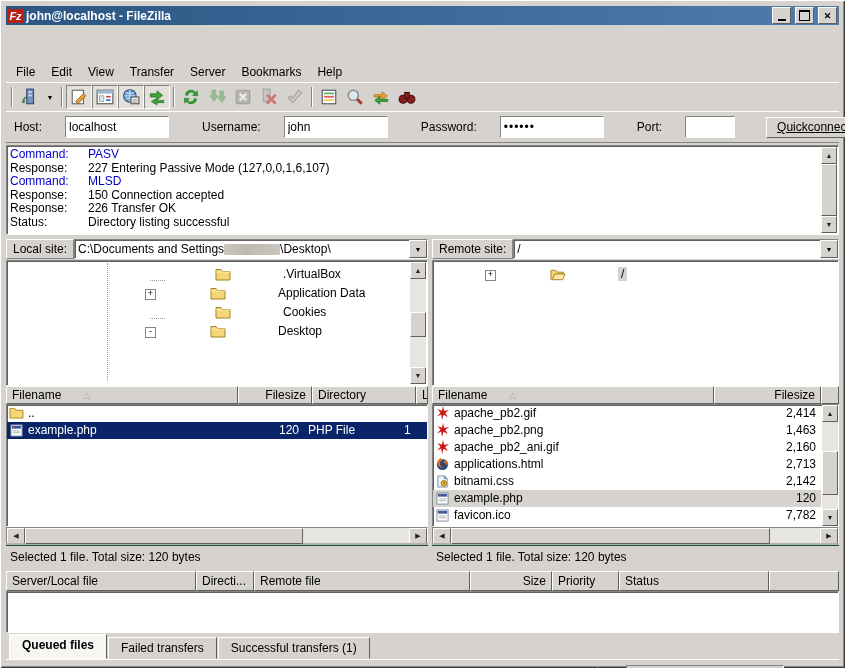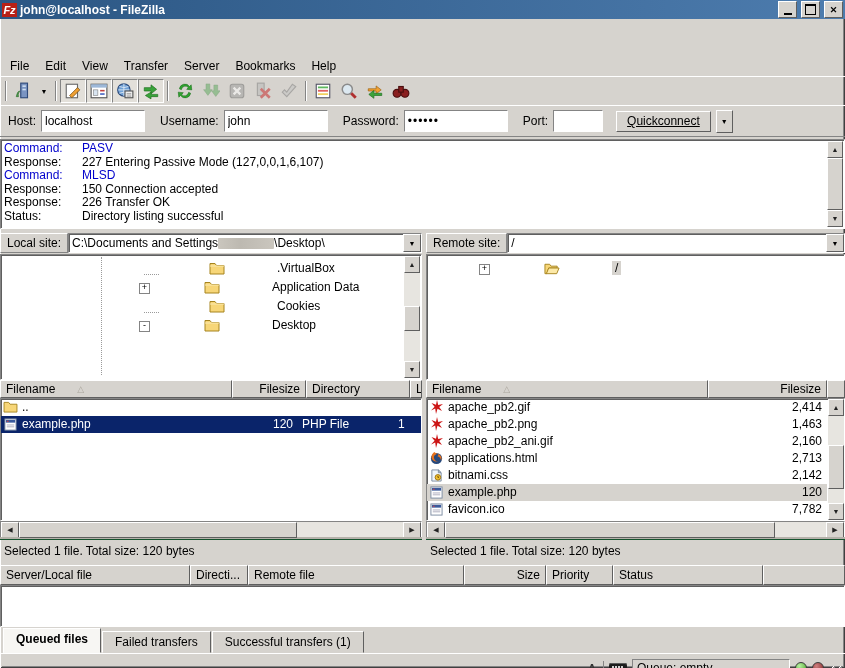--- a/index.html
+++ b/index.html
@@ -1,17 +1,17 @@
 <!DOCTYPE html>
 <html><head>
 <meta charset="utf-8">
 <style>
   html,body{margin:0;padding:0;background:#808080;font-family:"Liberation Sans",sans-serif;}
   .window{position:relative;width:845px;height:668px;background:#d6d3ce;box-sizing:border-box;
-    padding:0;display:flex;flex-direction:column;
+    padding:6px;display:flex;flex-direction:column;
     box-shadow:inset 1px 1px 0 #fff,inset -1px -1px 0 #404040,inset 2px 2px 0 #d6d3ce,inset -2px -2px 0 #848484;}
   .raised{border:1px solid;border-color:#fff #5f5f5f #5f5f5f #fff;background:#d6d3ce;}
   .sunken{border:1px solid;border-color:#848484 #fff #fff #848484;}
   .well{border:1px solid;border-color:#848484 #fff #fff #848484;box-shadow:inset 1px 1px 0 #5f5f5f;background:#fff;}
   
   .titlebar{height:19px;flex:0 0 19px;background:linear-gradient(90deg,#2b5683,#4d7cae);display:flex;align-items:center;gap:3px;padding:0 2px;}
   .fzlogo{width:15px;height:14px;background:#b82016;color:#fff;font-weight:bold;font-style:italic;font-size:11px;line-height:14px;text-align:center;flex:0 0 15px;}
   .wtitle{color:#fff;font-weight:bold;font-size:12px;flex:1;white-space:nowrap;}
   .winbtn{width:17px;height:15px;display:flex;align-items:center;justify-content:center;font-size:9px;font-weight:bold;color:#000;margin-left:1px;}
   .minglyph{display:block;width:8px;height:2px;background:#000;margin-top:8px;}
@@ -21,21 +21,21 @@
   .menuitem{padding:2px 8px;}
   
   .toolbar{height:26px;flex:0 0 26px;display:flex;align-items:center;padding:1px 2px;border-top:1px solid #fff;}
   .tbtn{width:24px;height:22px;display:flex;align-items:center;justify-content:center;border:1px solid transparent;}
   .tbtn.checked{border-color:#848484 #fff #fff #848484;background:#e3e0da;}
   .tbtn.disabled{opacity:.5;}
   .tbtn.narrow{width:14px;}
   .tsep{width:0;height:20px;border-left:1px solid #848484;border-right:1px solid #fff;margin:0 3px;}
   .ddarrow{font-size:7px;color:#000;}
   
-  .qcbar{height:30px;flex:0 0 30px;display:flex;align-items:center;gap:5px;padding:0 8px;border-top:1px solid #fff;border-bottom:1px solid #848484;font-size:12px;}
+  .qcbar{height:30px;flex:0 0 30px;display:flex;align-items:center;gap:23px;padding:0 8px;border-top:1px solid #fff;border-bottom:1px solid #848484;font-size:12px;}
   .qcfield{height:18px;font-size:12px;font-family:Liberation Sans, sans-serif;background:#fff;padding:1px 3px;outline:none;}
   .qcbtn{height:21px;padding:2px 10px;font-size:12px;text-decoration:underline;}
   .qcdrop{width:15px;height:21px;display:flex;align-items:center;justify-content:center;}
   
   .logarea{flex:0 0 84px;margin-top:2px;position:relative;background:#fff;overflow:hidden;padding:2px 20px 2px 3px;}
   .logline{display:flex;font-size:12px;line-height:13.5px;white-space:nowrap;}
   .loglabel{width:78px;flex:0 0 78px;}
   .cmd{color:#0000cc;}.resp{color:#000000;}.stat{color:#000;}
   
   .vscroll{position:absolute;right:1px;top:1px;bottom:1px;width:16px;background:#e7e5e0;display:flex;flex-direction:column;}

